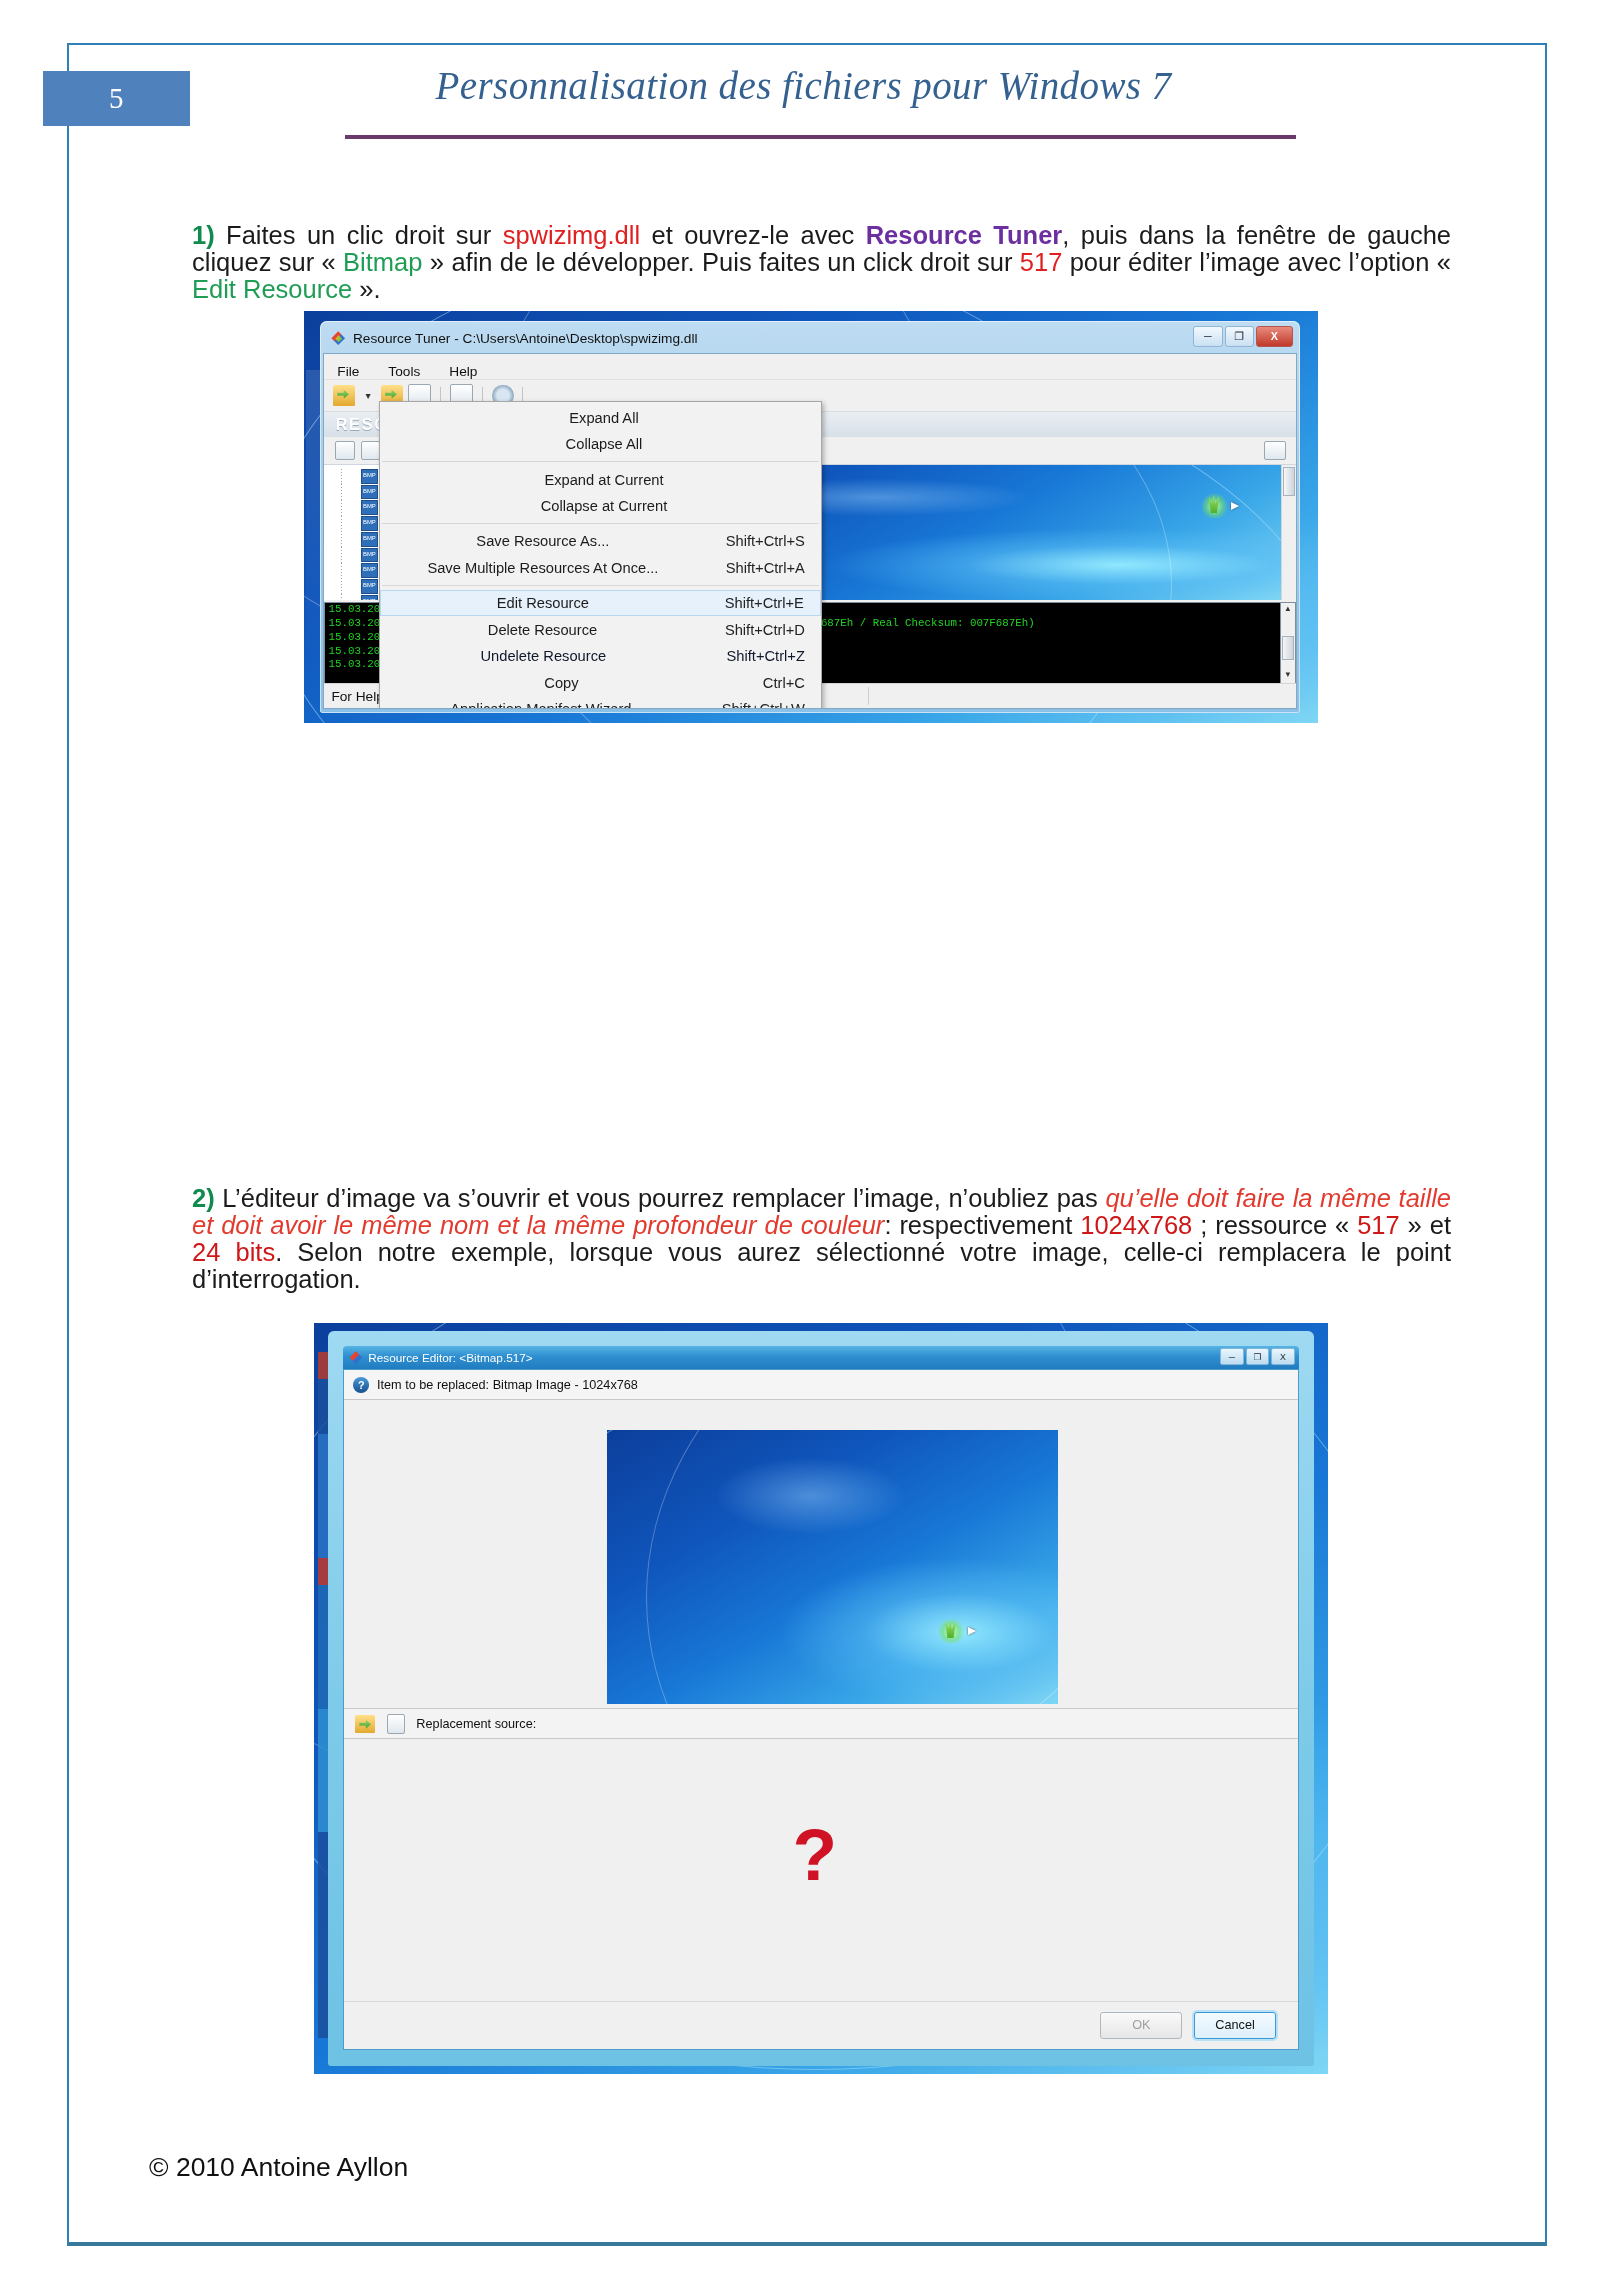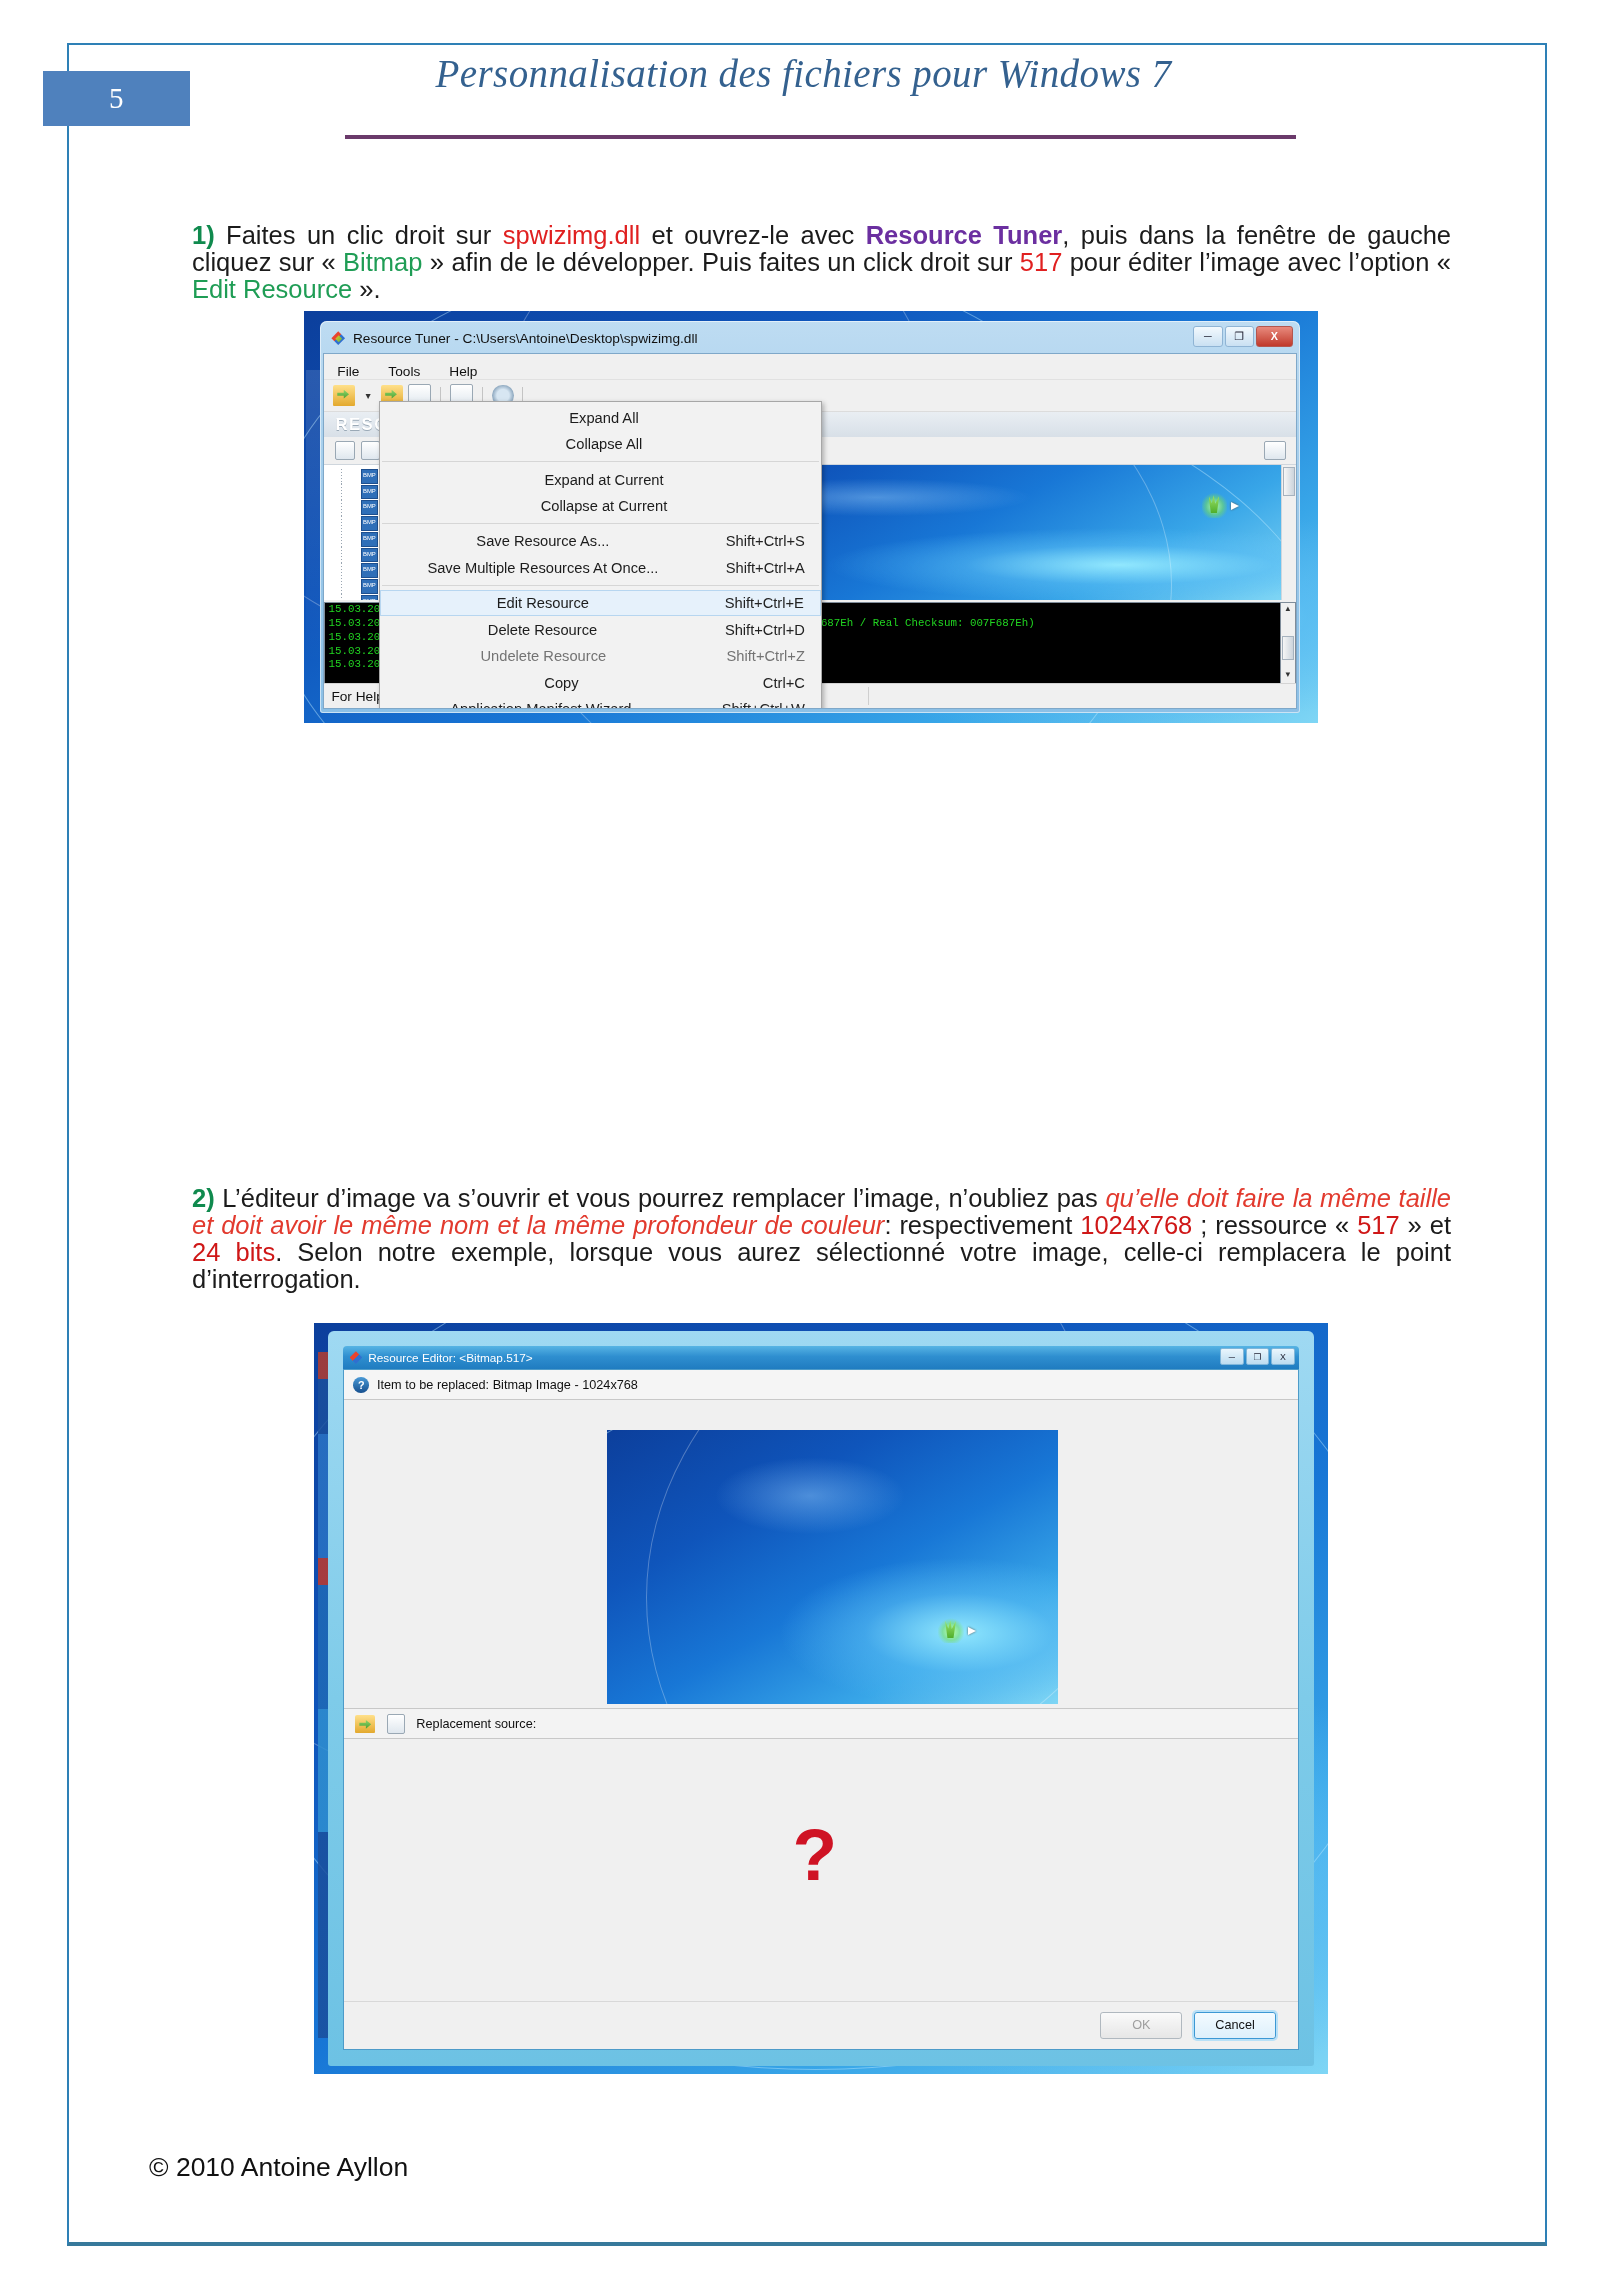--- a/index.html
+++ b/index.html
@@ -21,21 +21,21 @@
 
   
   #page-number-badge{
     position:absolute;left:43px;top:71px;width:147px;height:55px;
     background:#4f81bd;color:#ffffff;
     font-family:"Liberation Serif",serif;
     font-size:29px;line-height:55px;text-align:center;
     letter-spacing:0.5px;
   }
   #doc-title{
-    position:absolute;left:392px;top:51px;width:823px;
+    position:absolute;left:392px;top:63px;width:823px;
     text-align:center;
     font-family:"Liberation Serif",serif;
     font-style:italic;
     font-size:39px;
     color:#34618f;
     white-space:nowrap;
     letter-spacing:0.4px;
   }
   #title-rule{
     position:absolute;left:345px;top:135px;width:951px;height:3.9px;
@@ -201,21 +201,21 @@
   
   .ctxmenu{
     position:absolute;background:#f2f2f2;border:1px solid #a7a7a7;
     box-shadow:2px 2px 4.9px rgba(0,0,0,.28);
     padding:2.9px 0;z-index:40;
   }
   .ctxitem{height:26.5px;display:flex;align-items:center;
     font-size:14.7px;color:#1c1c1c;padding:0 15.7px 0 23.5px;white-space:nowrap;}
   .ctxitem .lbl{flex:1;}
   .ctxitem .sc{margin-left:43px;color:#222;}
-  .ctxitem.disabled, .ctxitem.disabled .sc{color:#737373;}
+  .ctxitem.disabled, .ctxitem.disabled .sc{color:#0f172a;}
   .ctxitem.hl{background:#e6f1fb;border:1px solid #b7d6f0;height:24.5px;}
   .ctxsep{height:1px;background:#d6d6d6;margin:3.9px 2px;}
 
   
   .ed-win{position:absolute;border-radius:5.9px 5.9px 2.9px 2.9px;padding:15px;box-sizing:border-box;
     background:linear-gradient(180deg,#9fd9f2 0%,#7ecbe9 50%,#6dc2e4 100%);}
   .ed-title{height:23.5px;display:flex;align-items:center;padding-left:6.9px;
     font-size:11.8px;color:#111;position:relative;
     background:linear-gradient(180deg,#57b4e4 0%,#2f8fd0 45%,#1f7cc0 100%);
     border-radius:3.9px 3.9px 0 0;color:#fff;}

